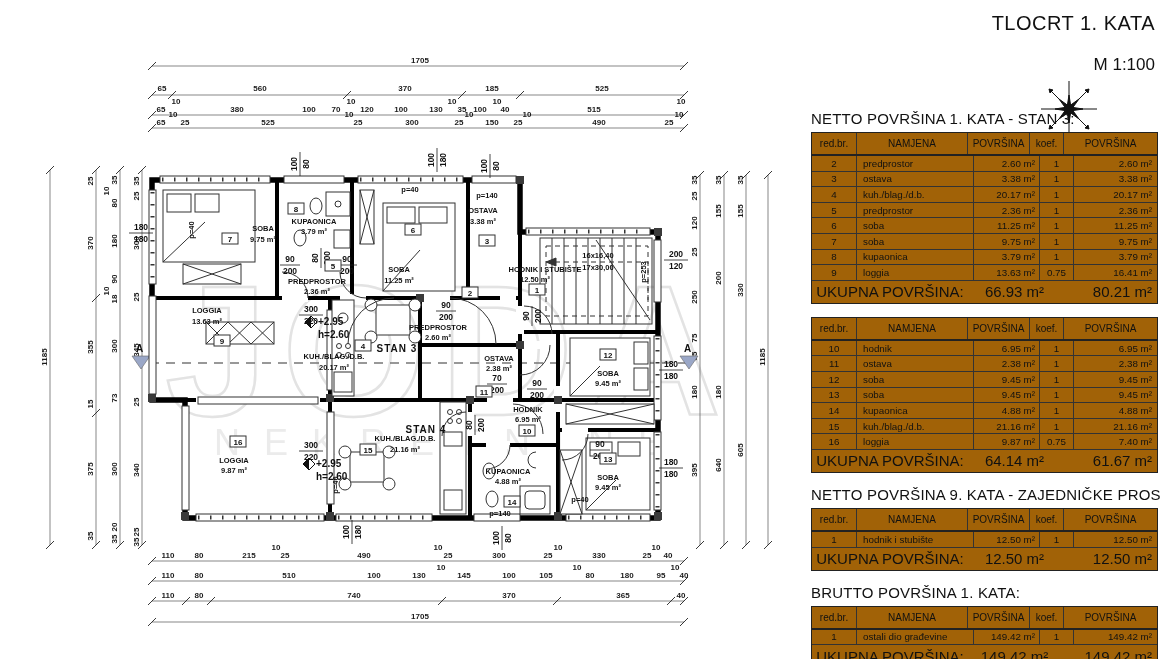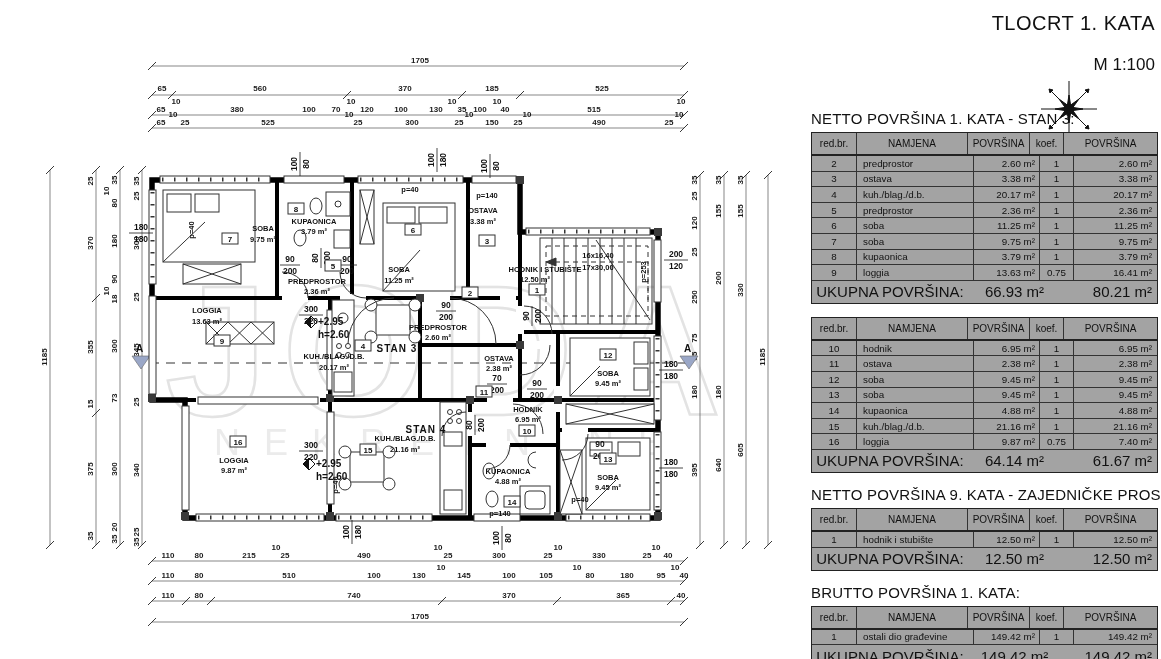--- a/index.html
+++ b/index.html
@@ -21,21 +21,21 @@
   svg .iwall{stroke:#000;stroke-width:4;fill:none}
   svg .thin{stroke:#333;stroke-width:1;fill:none}
   svg .thinw{stroke:#333;stroke-width:1;fill:#fff}
   svg .frl{stroke:#1a1a1a;stroke-width:.8}
   .titleblock{position:absolute;right:6px;top:12px;text-align:right}
   .main-title{font-size:20px;letter-spacing:.5px}
   .scale{font-size:17px;margin-top:20px}
   .tables{position:absolute;left:811px;top:110px;width:347px}
   .sec{margin-bottom:13px}
   .sec-title{font-size:15px;margin-bottom:5px;white-space:nowrap;letter-spacing:.2px}
-  .tbl{border:1.8px solid #222;background:#a3a3a3}
+  .tbl{border:1.8px solid #222;background:#a16207}
   .tr{display:flex;align-items:stretch;border-bottom:1px solid #333}
   .tr:last-child{border-bottom:none}
   .tr.head{border-bottom:2.2px solid #222}
   .tr.head .td{justify-content:center;height:21px;font-size:10px;padding:0}
   .td{border-right:1px solid #333;font-size:9.8px;display:flex;align-items:center}
   .td.c0{width:44px;justify-content:center}
   .td.c1{width:110px;padding-left:6px}
   .td.c2{width:61px;justify-content:flex-end;padding-right:4px}
   .td.c3{width:33px;justify-content:center}
   .td.c4{flex:1;justify-content:flex-end;padding-right:5px;border-right:none}

